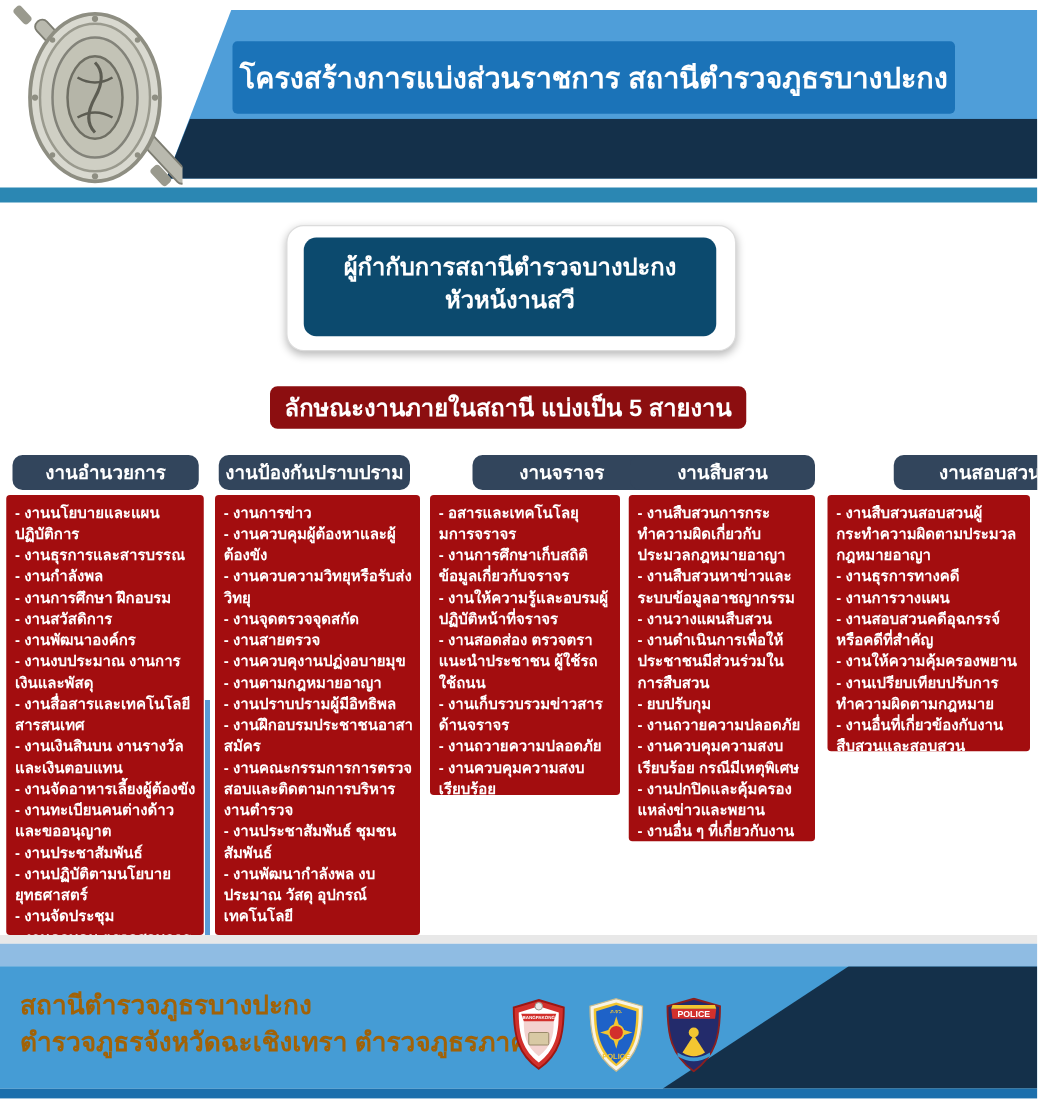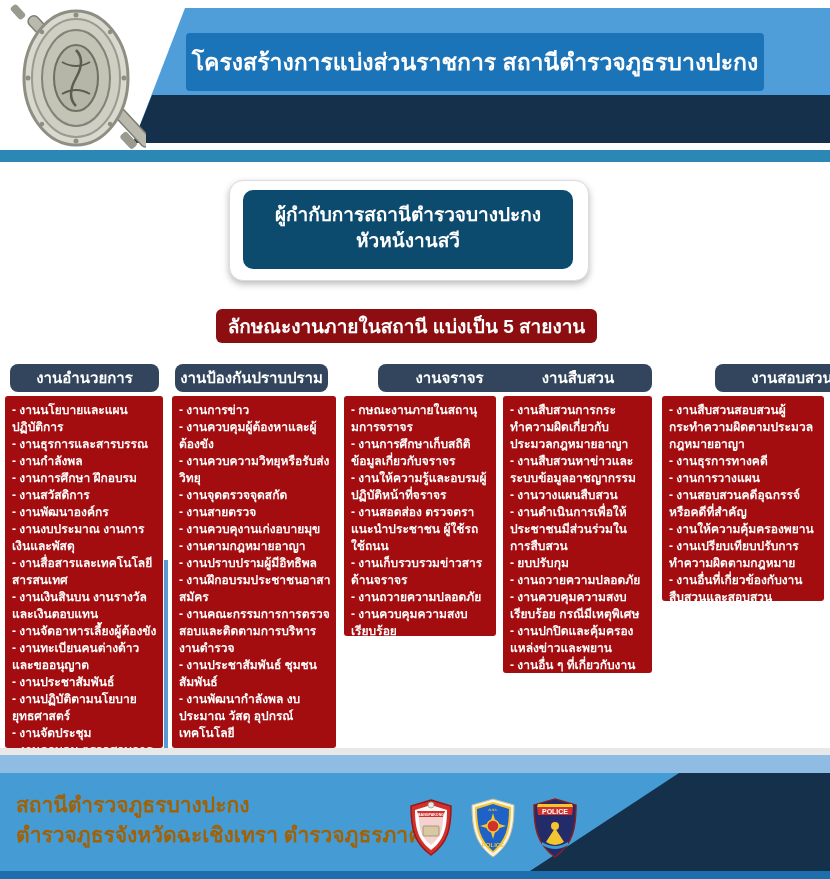--- a/index.html
+++ b/index.html
@@ -133,31 +133,31 @@
       <div class="item">งานจัดประชุม</div>
       <div class="item">งานควบคุม ตรวจสอบการปฏิบัติงานของตำรวจ</div>
     </div>
   <div class="col-body b2">
 
   <div class="item">งานการข่าว</div>
       <div class="item">งานควบคุมผู้ต้องหาและผู้ต้องขัง</div>
       <div class="item">งานควบความวิทยุหรือรับส่งวิทยุ</div>
       <div class="item">งานจุดตรวจจุดสกัด</div>
       <div class="item">งานสายตรวจ</div>
-      <div class="item">งานควบคุงานเก่งอบายมุข</div>
+      <div class="item">งานควบคุงานปฏ่งอบายมุข</div>
       <div class="item">งานตามกฎหมายอาญา</div>
       <div class="item">งานปราบปรามผู้มีอิทธิพล</div>
       <div class="item">งานฝึกอบรมประชาชนอาสาสมัคร</div>
       <div class="item">งานคณะกรรมการการตรวจสอบและติดตามการบริหารงานตำรวจ</div>
       <div class="item">งานประชาสัมพันธ์ ชุมชนสัมพันธ์</div>
       <div class="item">งานพัฒนากำลังพล งบประมาณ วัสดุ อุปกรณ์ เทคโนโลยี</div>
     </div>
   <div class="col-body b3">
 
-  <div class="item">กษณะงานภายในสถานุมการจราจร</div>
+  <div class="item">อสารและเทคโนโลยุมการจราจร</div>
       <div class="item">งานการศึกษาเก็บสถิติข้อมูลเกี่ยวกับจราจร</div>
       <div class="item">งานให้ความรู้และอบรมผู้ปฏิบัติหน้าที่จราจร</div>
       <div class="item">งานสอดส่อง ตรวจตรา แนะนำประชาชน ผู้ใช้รถใช้ถนน</div>
       <div class="item">งานเก็บรวบรวมข่าวสารด้านจราจร</div>
       <div class="item">งานถวายความปลอดภัย</div>
       <div class="item">งานควบคุมความสงบเรียบร้อย</div>
     </div>
   <div class="col-body b4">
 
   <div class="item">งานสืบสวนการกระทำความผิดเกี่ยวกับประมวลกฎหมายอาญา</div>

